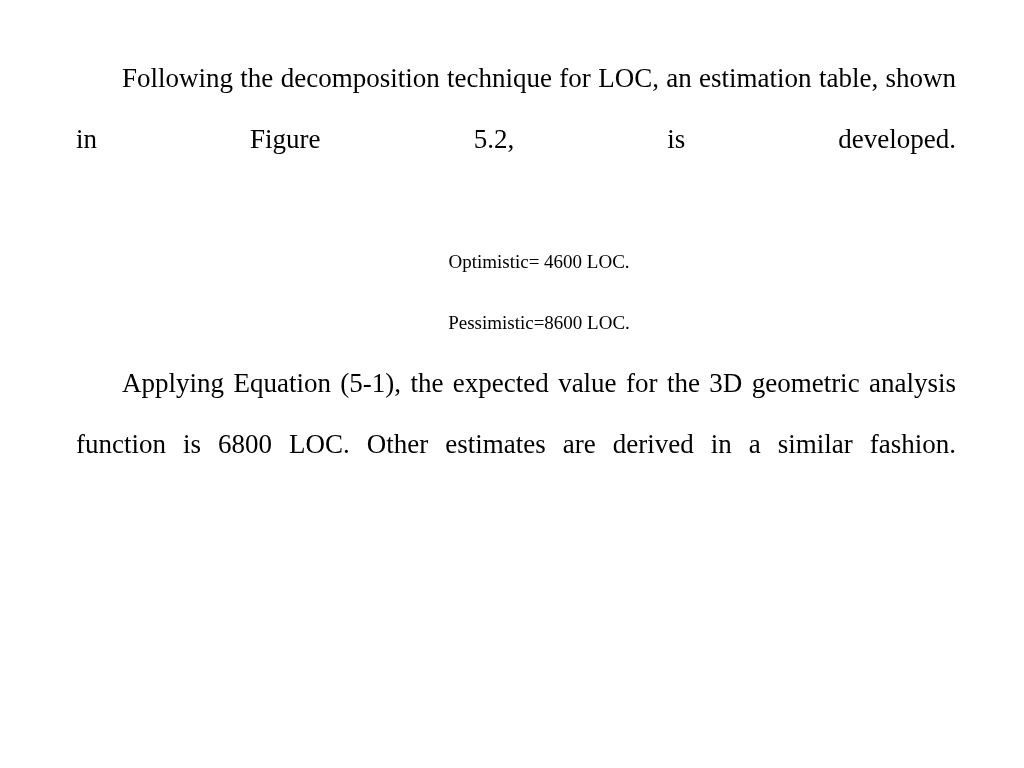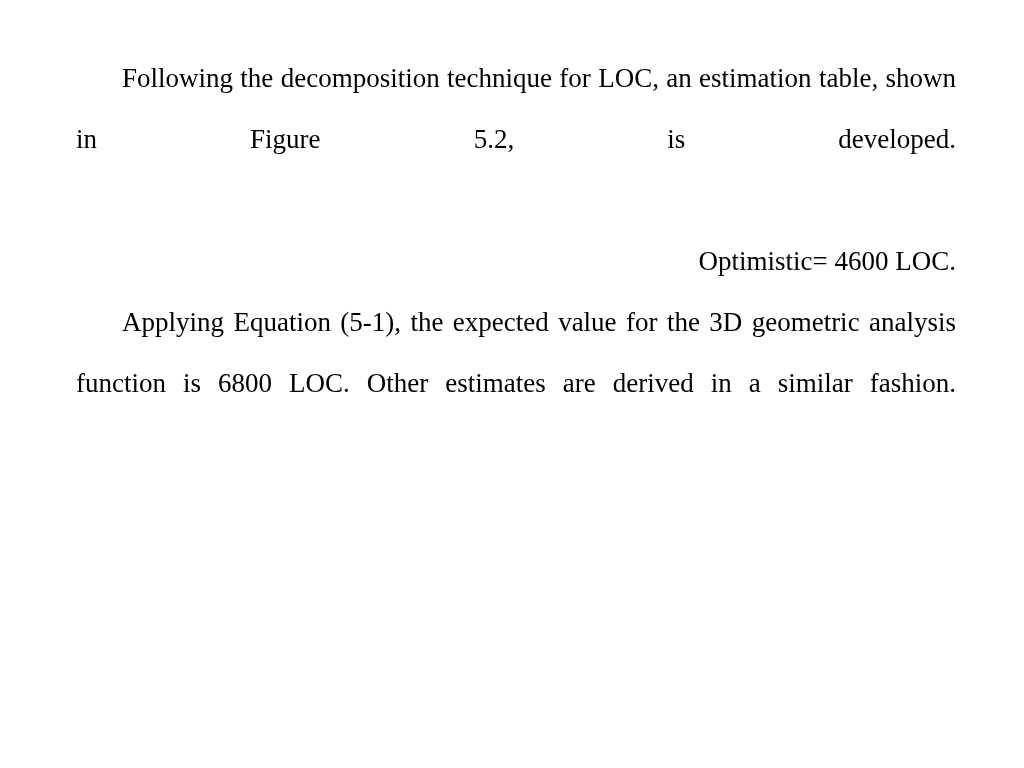--- a/index.html
+++ b/index.html
@@ -46,37 +46,38 @@
 
   
   .para:after {
     content: "";
     display: inline-block;
     width: 100%;
   }
 
   .estimate-line {
     margin: 0;
-    font-size: 27px;
+    font-size: 19px;
     line-height: 61px;
-    text-align: right;
+    text-align: center;
     text-indent: 46px;
     white-space: pre;
     color: #000000;
   }
 </style>
 </head>
 <body>
 
 <div class="page">
   <div class="text-column">
 
     <p class="para">Following the decomposition technique for LOC, an estimation table, shown in Figure 5.2, is developed.</p>
 
 
     <p class="estimate-line">Optimistic= 4600 LOC.</p>
 
 
+    <p class="estimate-line">Pessimistic=8600 LOC.</p>
 
     <p class="para">Applying Equation (5-1), the expected value for the 3D geometric analysis function is 6800 LOC. Other estimates are derived in a similar fashion.</p>
 
   </div>
 </div>
 
 </body></html>

